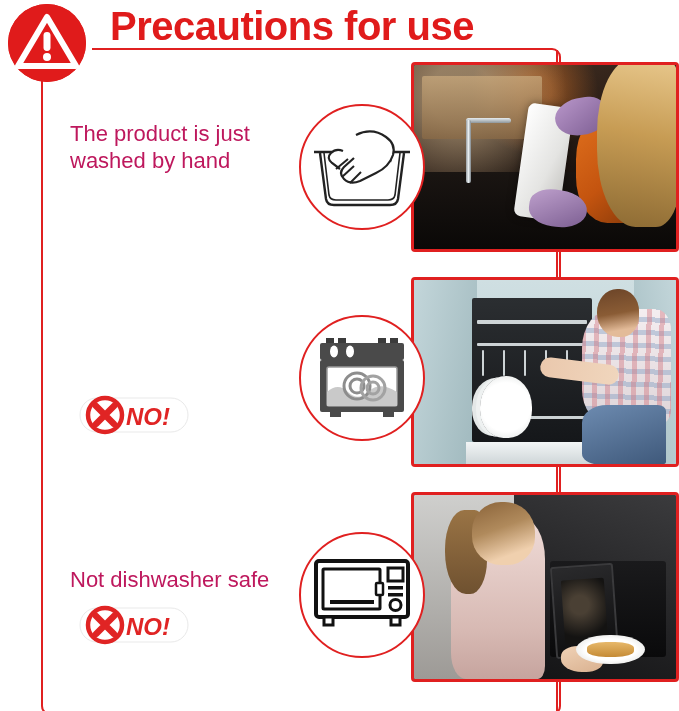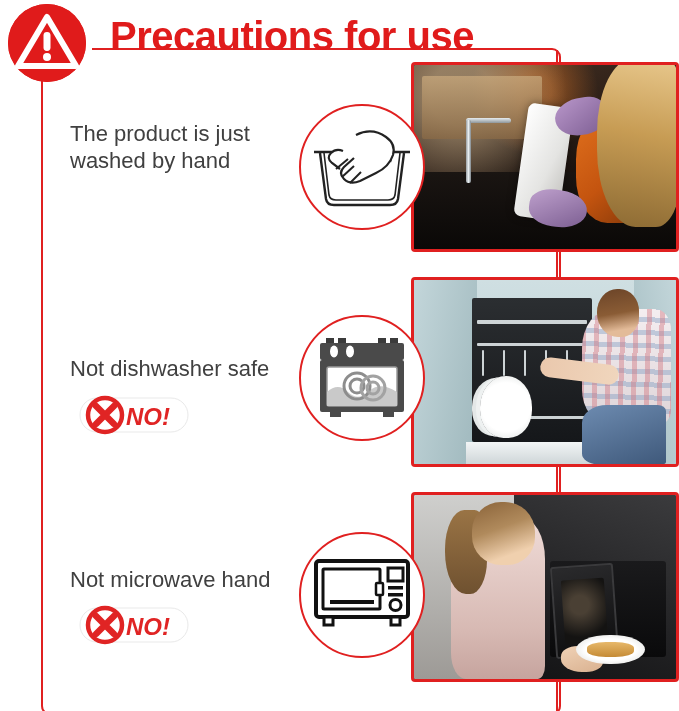--- a/index.html
+++ b/index.html
@@ -22,21 +22,21 @@
   }
   
   .frame-mask-top {
     position: absolute; left: 30px; top: 40px;
     width: 62px; height: 20px; background: #fff;
   }
 
   
   .title {
     position: absolute;
-    left: 110px; top: 12px;
+    left: 110px; top: 2px;
     font-size: 40px;
     font-weight: bold;
     color: #e01b1b;
     letter-spacing: -0.5px;
     white-space: nowrap;
     line-height: 48px;
   }
 
   
   .warn-badge {
@@ -91,21 +91,21 @@
   }
   .ic-1 { left: 299px; top: 42px; }
   .ic-2 { left: 299px; top: 38px; }
   .ic-3 { left: 299px; top: 40px; }
   .icon-circle svg { display:block; }
 
   
   .label {
     position: absolute;
     left: 70px;
-    color: #404040;
+    color: #be185d;
     font-size: 22px;
     line-height: 27px;
     font-weight: 400;
     white-space: pre-line;
     z-index: 3;
   }
   .lb-1 { top: 58px; }
   .lb-2 { top: 78px; }
   .lb-3 { top: 74px; }
 
@@ -260,21 +260,20 @@
         <div class="p1-dish"></div>
         <div class="p1-glove-a"></div>
         <div class="p1-glove-b"></div>
         <div class="p1-hair"></div>
       </div>
     </div>
   </div>
 
   <div class="row row-2">
 
-    <div class="label lb-2">Not dishwasher safe</div>
 
     <div class="pill pb-2">
       <svg width="120" height="42" viewBox="0 0 120 42">
         <rect x="6" y="4" width="108" height="34" rx="17" fill="#ffffff" stroke="#e9e9e9" stroke-width="1"></rect>
         <circle cx="31" cy="21" r="17" fill="#ffffff" stroke="#e02424" stroke-width="4.5"></circle>
         <path d="M22 12 L40 30 M40 12 L22 30" fill="none" stroke="#e02424" stroke-width="6.5" stroke-linecap="round"></path>
         <text x="52" y="31" font-family="Liberation Sans, sans-serif" font-size="24" font-weight="bold" font-style="italic" fill="#e02424">NO!</text>
       </svg>
     </div>
 
@@ -318,21 +317,21 @@
         <div class="p2-woman-body"></div>
         <div class="p2-arm"></div>
         <div class="p2-head"></div>
         <div class="p2-jeans"></div>
       </div>
     </div>
   </div>
 
   <div class="row row-3">
 
-    <div class="label lb-3">Not microwave hand</div>
+    <div class="label lb-3">Not dishwasher safe</div>
 
     <div class="pill pb-3">
       <svg width="120" height="42" viewBox="0 0 120 42">
         <rect x="6" y="4" width="108" height="34" rx="17" fill="#ffffff" stroke="#e9e9e9" stroke-width="1"></rect>
         <circle cx="31" cy="21" r="17" fill="#ffffff" stroke="#e02424" stroke-width="4.5"></circle>
         <path d="M22 12 L40 30 M40 12 L22 30" fill="none" stroke="#e02424" stroke-width="6.5" stroke-linecap="round"></path>
         <text x="52" y="31" font-family="Liberation Sans, sans-serif" font-size="24" font-weight="bold" font-style="italic" fill="#e02424">NO!</text>
       </svg>
     </div>
 

